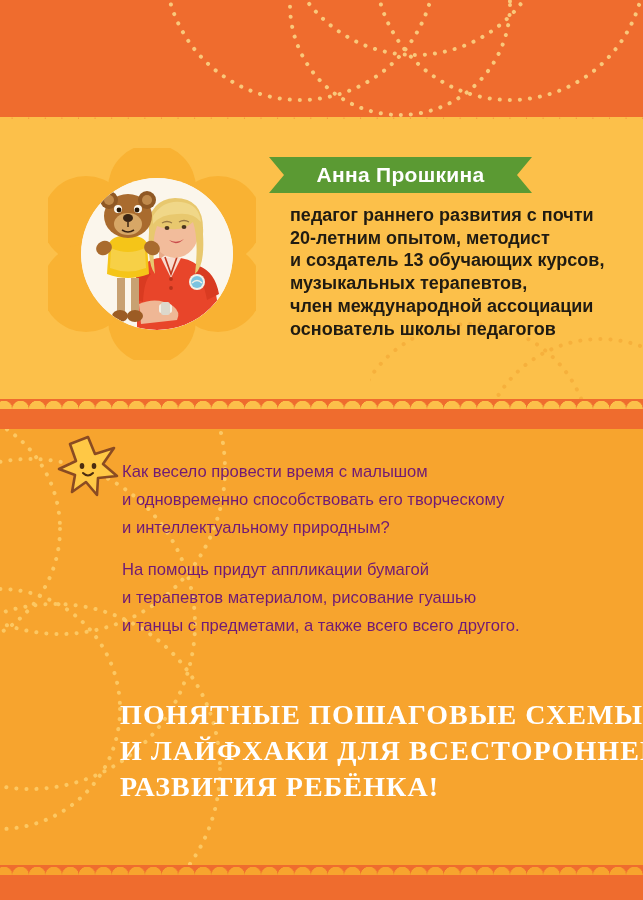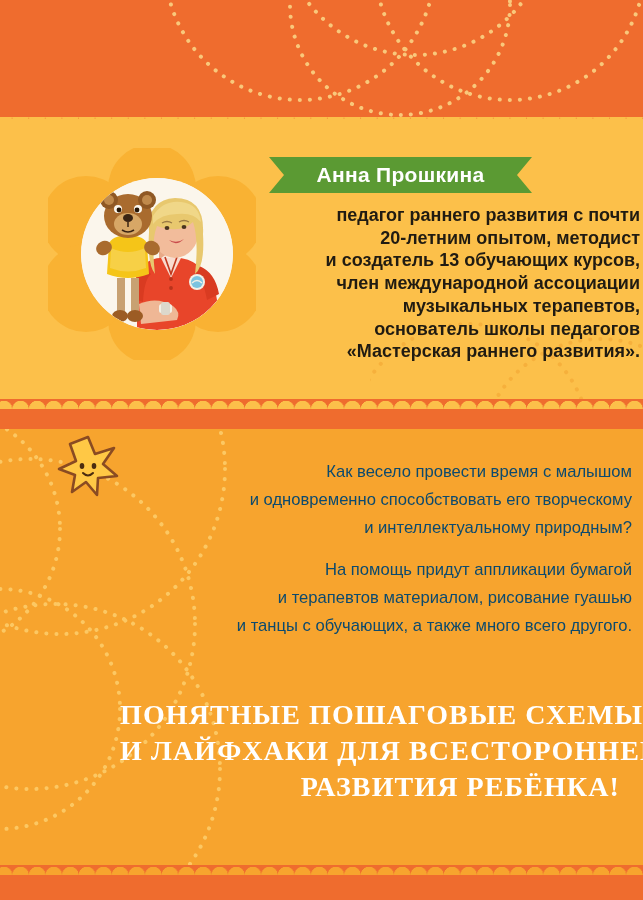--- a/index.html
+++ b/index.html
@@ -10,21 +10,20 @@
     overflow: hidden;
     font-family: "Liberation Sans", sans-serif;
     background: #F7A42E;
   }
 
   .cover {
     position: relative;
     width: 643px;
     height: 900px;
     overflow: hidden;
-    text-align: right;
   }
 
   
   .band-top {
     position: absolute;
     left: 0; top: 0;
     width: 643px;
     height: 128px;
     background: #EF6C2E;
     overflow: hidden;
@@ -165,21 +164,21 @@
   }
 
   
   .body-copy {
     position: absolute;
     left: 122px; top: 458px;
     width: 510px;
   }
   .para { margin-bottom: 14px; }
   .para-line {
-    color: #0c4a6e;
+    color: #701a75;
     font-size: 16.6px;
     line-height: 28px;
     white-space: nowrap;
     font-family: "Liberation Sans", sans-serif;
   }
 
   
   .headline {
     position: absolute;
     left: 120px; top: 697px;
@@ -328,24 +327,23 @@
     <svg width="263" height="36" viewBox="0 0 263 36">
       <path d="M0 0 H263 L248 18 L263 36 H0 L15 18 Z" fill="#5B9A33"></path>
     </svg>
     <div class="ribbon-label">Анна Прошкина</div>
   </div>
 
   <div class="bio">
     <div class="bio-line">педагог раннего развития с почти</div>
     <div class="bio-line">20-летним опытом, методист</div>
     <div class="bio-line">и создатель 13 обучающих курсов,</div>
+    <div class="bio-line">музыкальных терапевтов,</div>
     <div class="bio-line">член международной ассоциации</div>
-    <div class="bio-line">музыкальных терапевтов,</div>
     <div class="bio-line">основатель школы педагогов</div>
-    <div class="bio-line">«Мастерская раннего развития».</div>
   </div>
 
   <div class="band-divider">
     <div class="band-divider-scallop"></div>
   </div>
 
   <div class="band-main">
     <svg class="dots-svg" style="left:-120px; top:-20px;" width="420" height="470" viewBox="0 0 420 470">
       <circle cx="180" cy="60" r="165"></circle>
       <circle cx="150" cy="215" r="165"></circle>
@@ -366,21 +364,21 @@
 
   <div class="body-copy">
     <div class="para">
       <div class="para-line">Как весело провести время с малышом</div>
       <div class="para-line">и одновременно способствовать его творческому</div>
       <div class="para-line">и интеллектуальному природным?</div>
     </div>
     <div class="para">
       <div class="para-line">На помощь придут аппликации бумагой</div>
       <div class="para-line">и терапевтов материалом, рисование гуашью</div>
-      <div class="para-line">и танцы с обучающих, а также много всего другого.</div>
+      <div class="para-line">и танцы с предметами, а также всего всего другого.</div>
     </div>
   </div>
 
   <div class="headline">
     <div class="headline-line">ПОНЯТНЫЕ ПОШАГОВЫЕ СХЕМЫ</div>
     <div class="headline-line">И ЛАЙФХАКИ ДЛЯ ВСЕСТОРОННЕГО</div>
     <div class="headline-line">РАЗВИТИЯ РЕБЁНКА!</div>
   </div>
 
   <div class="band-bottom">

